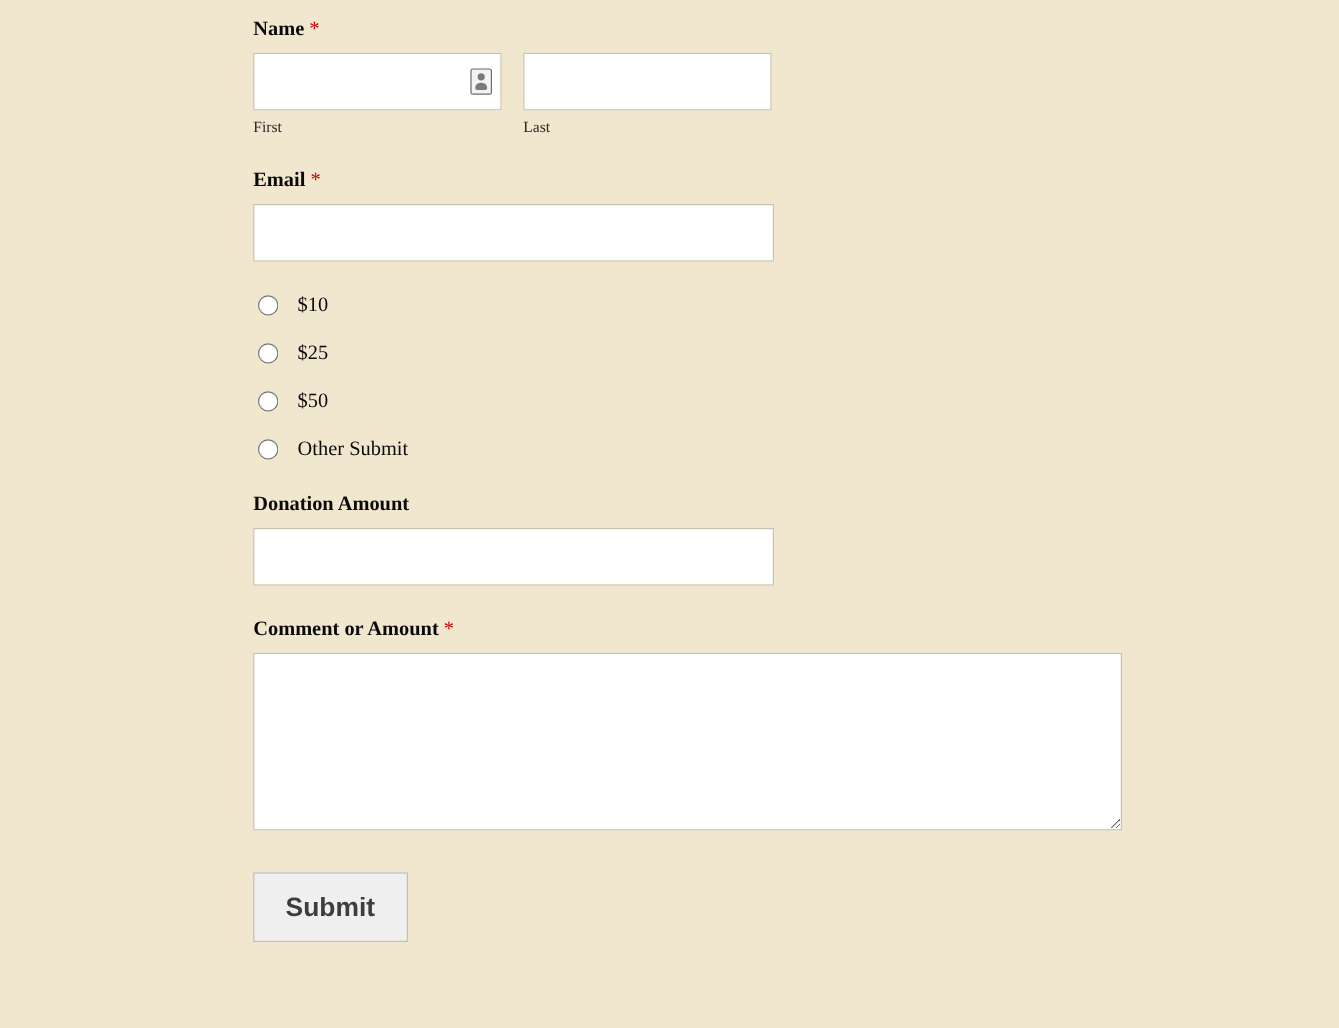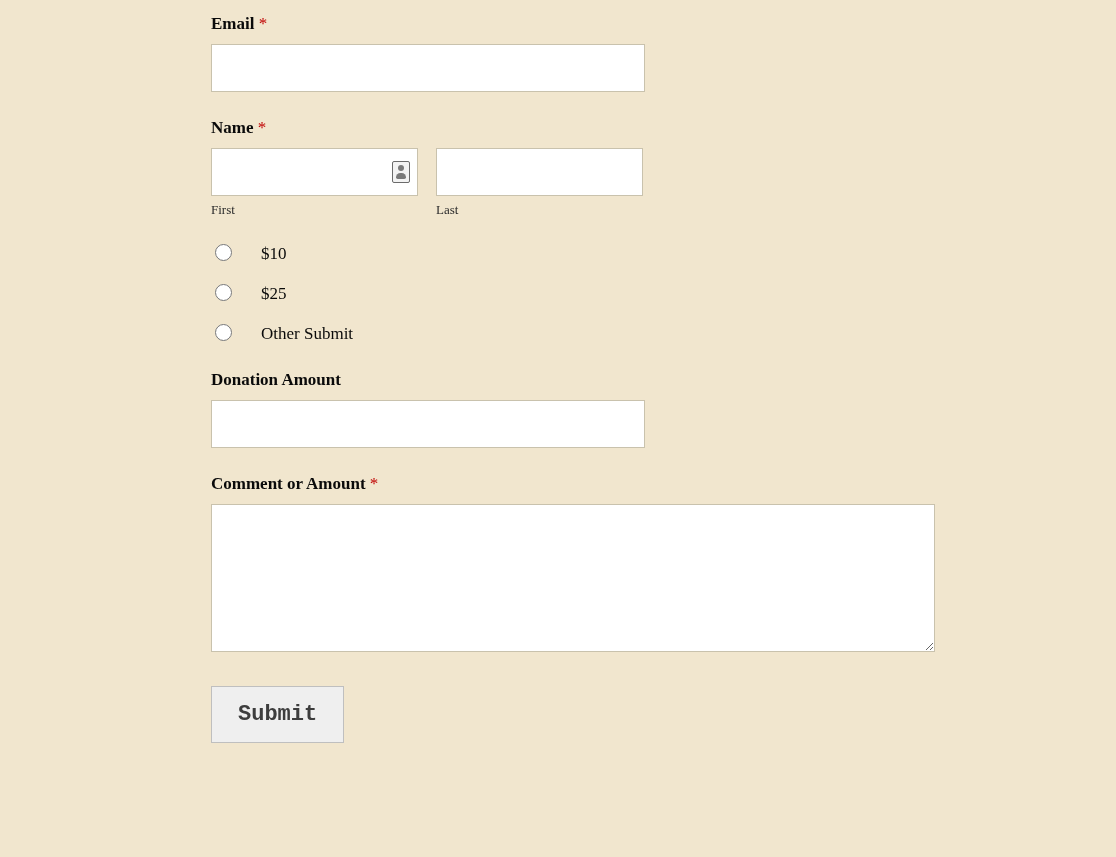--- a/index.html
+++ b/index.html
@@ -80,22 +80,22 @@
     width: 434px;
     height: 48px;
     border: 1px solid #c9c2ad;
     background: #fff;
     font-size: 16px;
     padding: 0 8px;
   }
   .radio-list { margin-top: 12px; }
   .radio-item {
     display: flex;
-    align-items: flex-start;
-    gap: 29px;
+    align-items: center;
+    gap: 16px;
     margin-bottom: 20px;
     padding-left: 4px;
   }
   .radio-item:last-child { margin-bottom: 0; }
   input[type=radio] {
     width: 17px;
     height: 17px;
     accent-color: #555;
     margin: 0;
     cursor: pointer;
@@ -120,40 +120,31 @@
     font-size: 16px;
     padding: 8px;
     resize: both;
     font-family: Arial, sans-serif;
   }
   .submit {
     margin-top: 30px;
     background: #efefef;
     border: 1px solid #bfbfbf;
     color: #3d3d3d;
-    font-family: Liberation Mono, monospace;
+    font-family: Liberation Sans, sans-serif;
     font-size: 22px;
     font-weight: 600;
     padding: 15px 26px;
     cursor: pointer;
   }
 </style>
 </head>
 <body>
 
 <form class="form">
-
-  
-  <div class="field">
-    <label class="label">
-      <span>Email</span>
-      <span class="req">*</span>
-    </label>
-    <input type="text" class="email" value="" style="">
-  </div>
 
   
   <div class="field">
     <label class="label">
       <span>Name</span>
       <span class="req">*</span>
     </label>
     <div class="row">
       <div class="col">
         <div class="firstwrap">
@@ -164,28 +155,41 @@
       </div>
       <div class="col">
         <input type="text" class="txt" value="" style="">
         <div class="sublabel">Last</div>
       </div>
     </div>
   </div>
 
   
   <div class="field">
+    <label class="label">
+      <span>Email</span>
+      <span class="req">*</span>
+    </label>
+    <input type="text" class="email" value="" style="">
+  </div>
+
+  
+  <div class="field">
     <div class="radio-list">
       <label class="radio-item">
         <input type="radio" name="amt" style="">
         <span class="radio-label">$10</span>
       </label>
       <label class="radio-item">
         <input type="radio" name="amt" style="">
         <span class="radio-label">$25</span>
+      </label>
+      <label class="radio-item">
+        <input type="radio" name="amt" style="">
+        <span class="radio-label">$50</span>
       </label>
       <label class="radio-item">
         <input type="radio" name="amt" style="">
         <span class="radio-label">Other Submit</span>
       </label>
     </div>
   </div>
 
   
   <div class="field">

